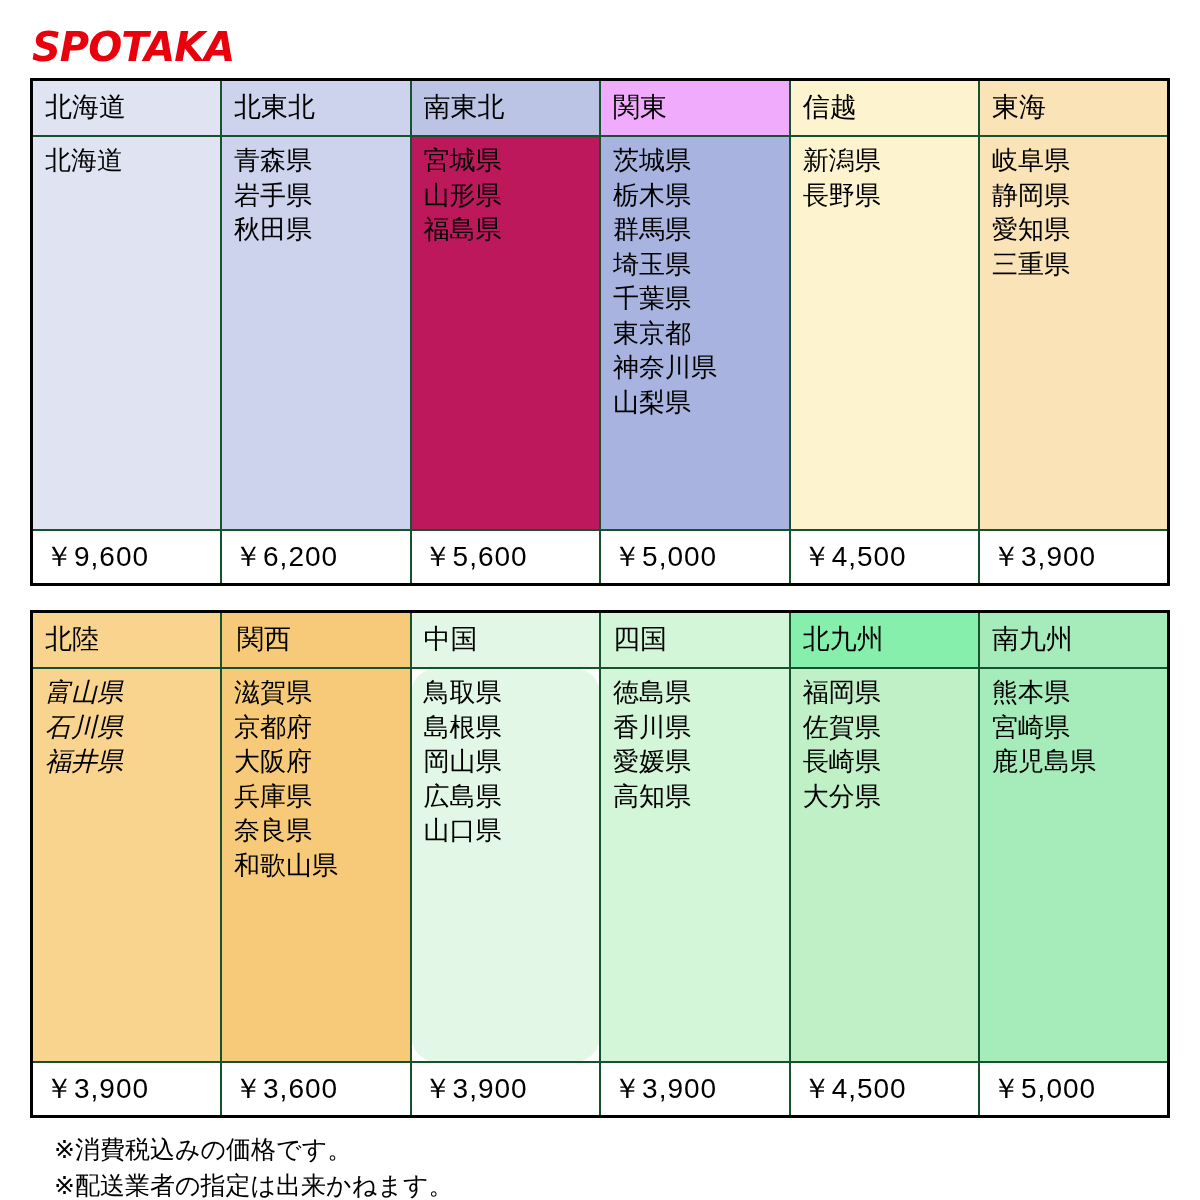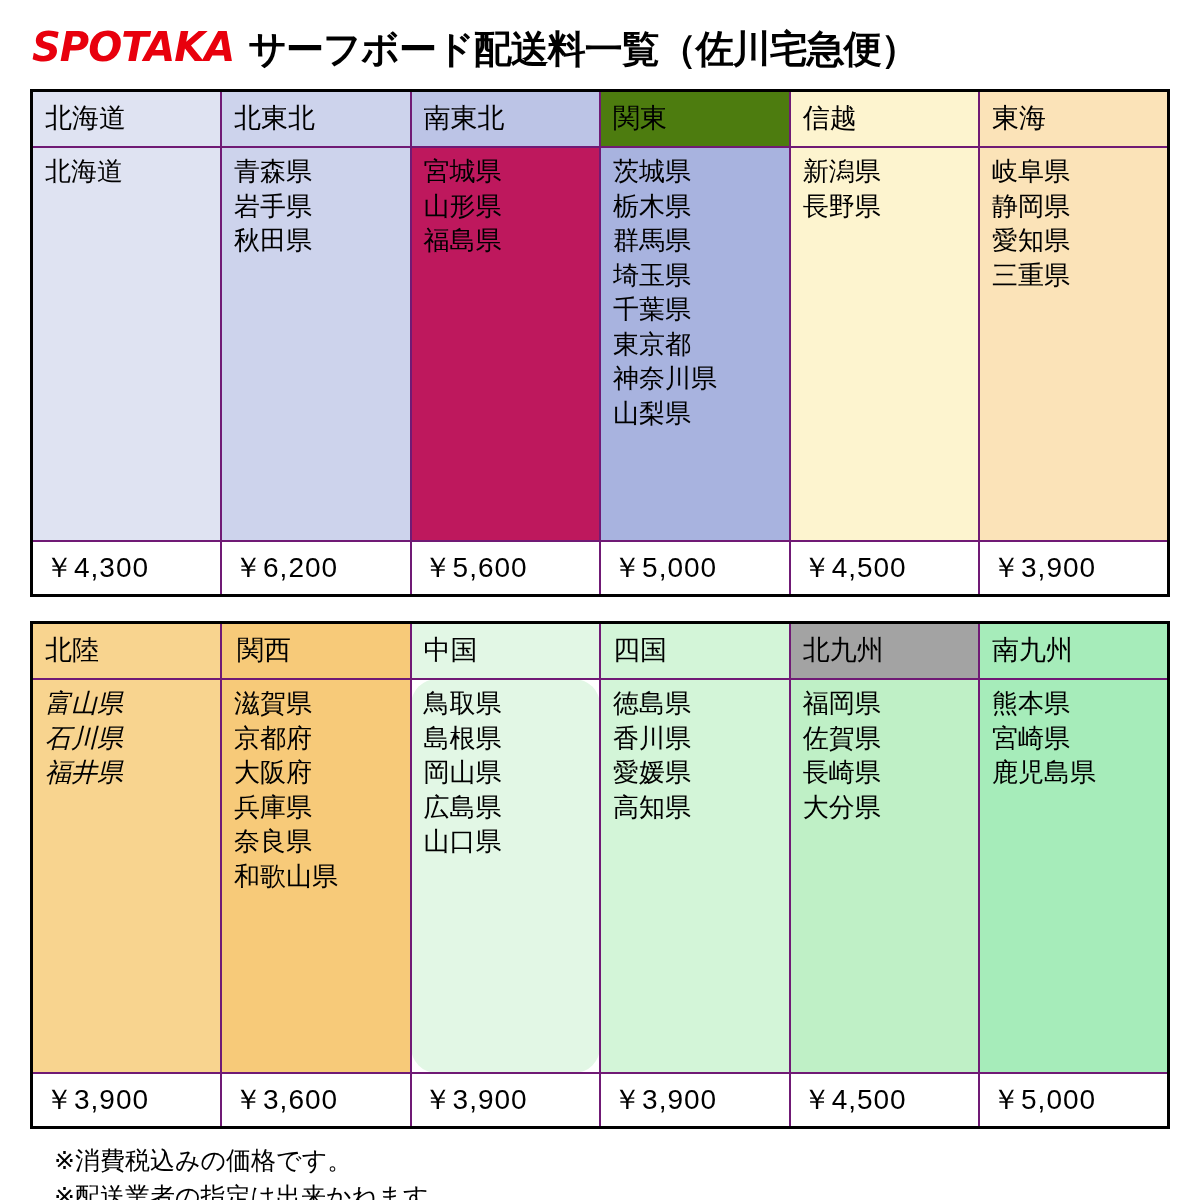--- a/index.html
+++ b/index.html
@@ -18,23 +18,23 @@
     width: 1200px;
     height: 1200px;
     box-sizing: border-box;
     padding: 18px 30px 0 30px;
     position: relative;
   }
 
   
   .header {
     display: flex;
-    align-items: flex-start;
+    align-items: center;
     white-space: nowrap;
-    margin: 6px 0 14px 2px;
+    margin: 6px 0 8px 2px;
   }
   .brand {
     font-family: "DejaVu Sans", sans-serif;
     font-weight: bold;
     font-style: italic;
     font-size: 40px;
     letter-spacing: -1px;
     color: #e8000d;
     margin-right: 14px;
   }
@@ -46,21 +46,21 @@
   }
 
   
   table.zone-table {
     border-collapse: collapse;
     table-layout: fixed;
     width: 1140px;
     border: 3px solid #000;
   }
   table.zone-table td {
-    border: 2px solid #701a75;
+    border: 2px solid #14532d;
     vertical-align: top;
     padding: 6px 10px 6px 12px;
     font-size: 26px;
     line-height: 1.33;
   }
   tr.head-row td {
     font-size: 27px;
     padding-top: 7px;
     padding-bottom: 7px;
     height: 40px;
@@ -97,38 +97,37 @@
     white-space: nowrap;
   }
 </style>
 </head>
 <body>
 
 <div class="page">
 
   <div class="header">
     <span class="brand">SPOTAKA</span>
-    <span class="header-title">サーフボード配送料一覧（佐川宅急便）</span>
   </div>
 
   <table class="zone-table">
     <colgroup>
       <col style="width:16.67%">
         <col style="width:16.67%">
         <col style="width:16.67%">
       <col style="width:16.67%">
         <col style="width:16.66%">
         <col style="width:16.66%">
     </colgroup>
     <tbody id="t1-body">
       <tr class="head-row">
           <td style="background: rgb(223, 227, 242);">北海道</td>
           <td style="background: rgb(205, 211, 236);">北東北</td>
           <td style="background: rgb(188, 196, 230);">南東北</td>
-          <td style="background: #4d7c0f;">関東</td>
+          <td style="background: #f0abfc;">関東</td>
           <td style="background: rgb(253, 244, 207);">信越</td>
           <td style="background: rgb(251, 227, 184);">東海</td>
         </tr>
       <tr class="body-row">
           <td style="background: rgb(223, 227, 242);">
             <span class="pref-line">北海道</span>
           </td>
           <td style="background: rgb(205, 211, 236);">
             <span class="pref-line">青森県</span>
             <span class="pref-line">岩手県</span>
@@ -154,21 +153,21 @@
             <span class="pref-line">長野県</span>
           </td>
           <td style="background: rgb(251, 227, 184);">
             <span class="pref-line">岐阜県</span>
             <span class="pref-line">静岡県</span>
             <span class="pref-line">愛知県</span>
             <span class="pref-line">三重県</span>
           </td>
         </tr>
       <tr class="price-row">
-          <td>￥4,300</td>
+          <td>￥9,600</td>
           <td>￥6,200</td>
           <td>￥5,600</td>
           <td>￥5,000</td>
           <td>￥4,500</td>
           <td>￥3,900</td>
         </tr>
     </tbody>
   </table>
 
   <div class="spacer"></div>
@@ -181,21 +180,21 @@
       <col style="width:16.67%">
         <col style="width:16.66%">
         <col style="width:16.66%">
     </colgroup>
     <tbody id="t2-body">
       <tr class="head-row">
           <td style="background: rgb(248, 212, 143);">北陸</td>
           <td style="background: rgb(247, 202, 121); padding-left: 15px;">関西</td>
           <td style="background: rgb(226, 247, 229);">中国</td>
           <td style="background: rgb(211, 245, 216);">四国</td>
-          <td style="background: #a3a3a3;">北九州</td>
+          <td style="background: #86efac;">北九州</td>
           <td style="background: rgb(166, 236, 186);">南九州</td>
         </tr>
       <tr class="body-row-2">
           <td style="background: rgb(248, 212, 143); font-style: italic;">
             <span class="pref-line">富山県</span>
             <span class="pref-line">石川県</span>
             <span class="pref-line">福井県</span>
           </td>
           <td style="background: rgb(247, 202, 121);">
             <span class="pref-line">滋賀県</span>

